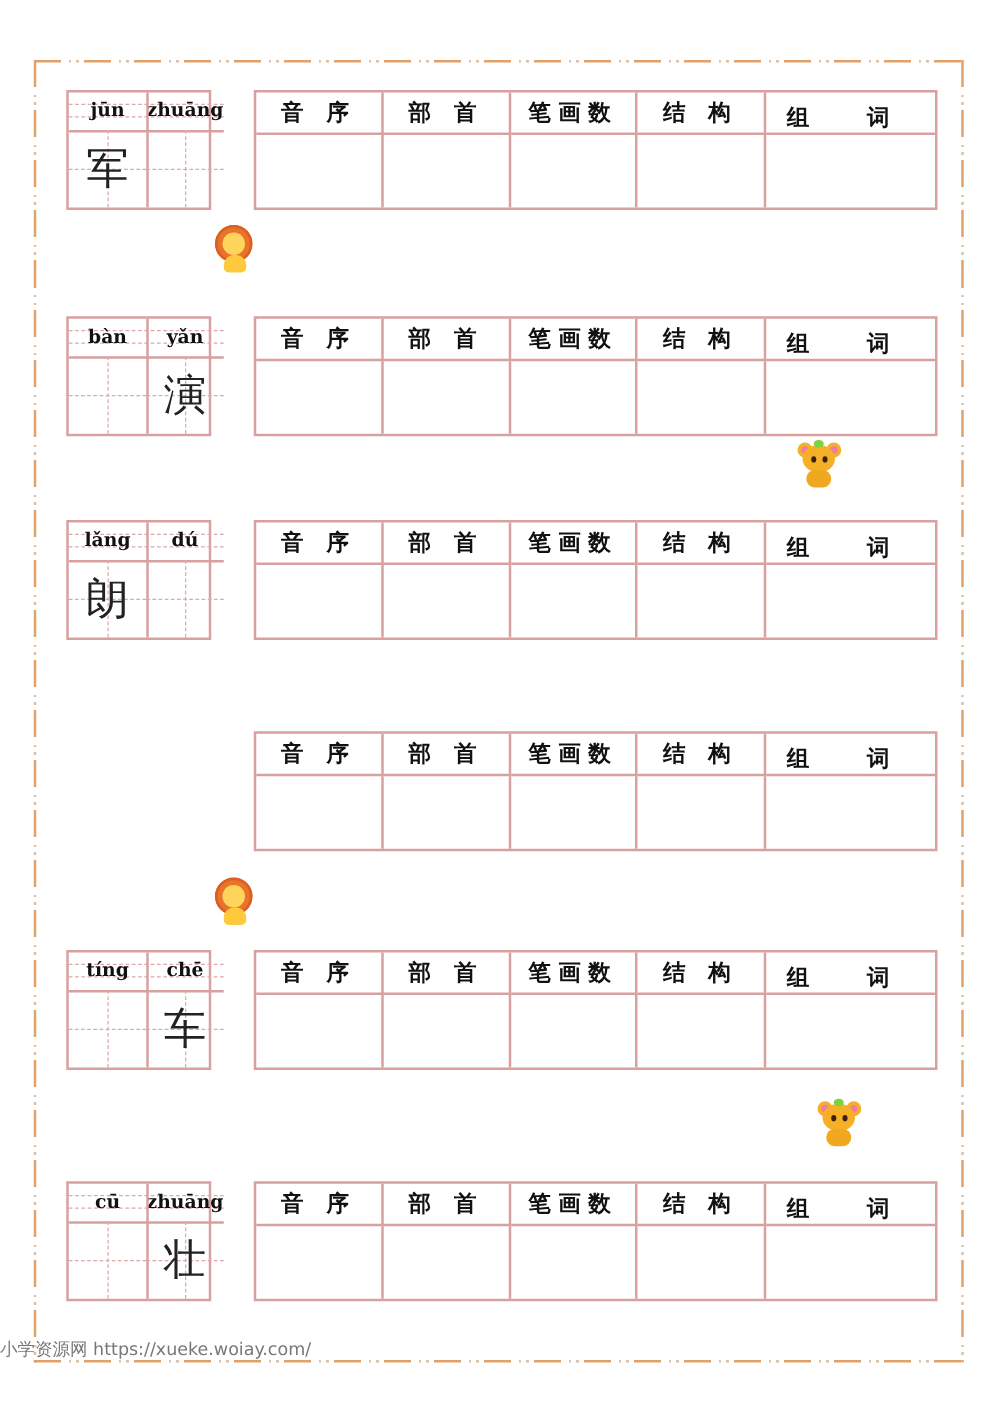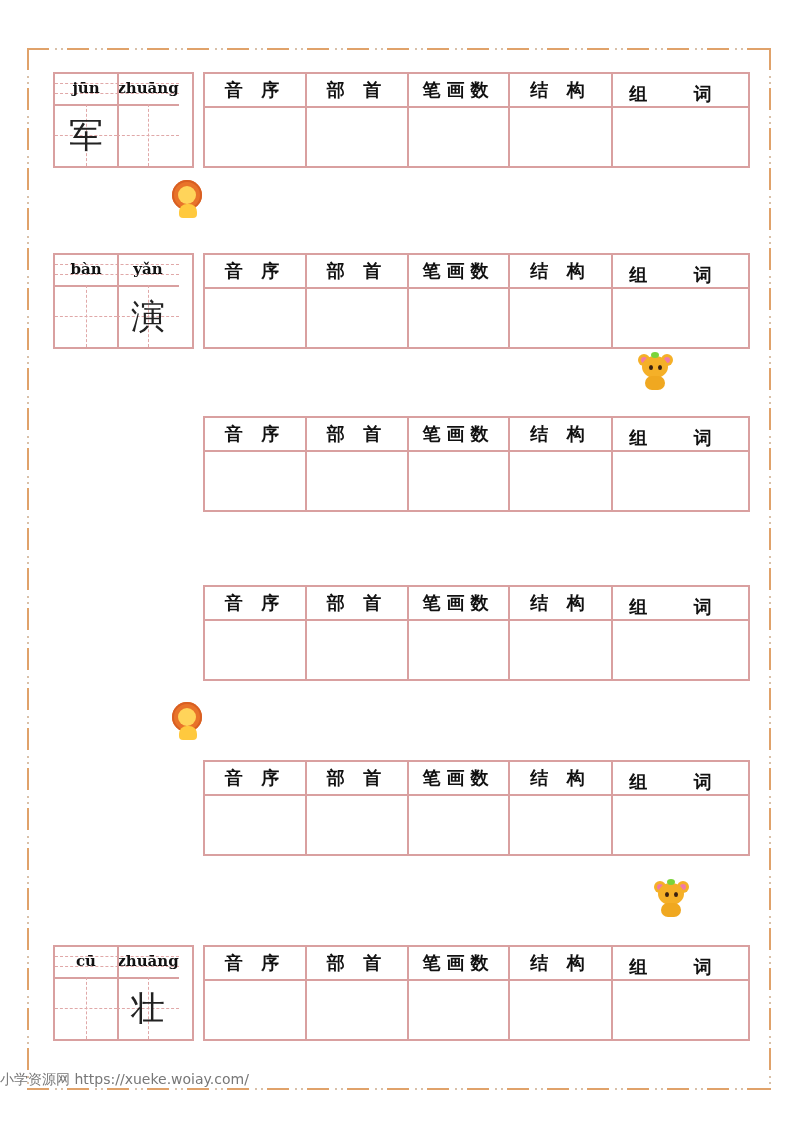--- a/index.html
+++ b/index.html
@@ -7,21 +7,21 @@
   .frame { position:absolute; left:27px; top:48px; width:744px; height:1042px; }
   .frame .edge { position:absolute; }
   .edge.top, .edge.bottom { left:0; width:744px; height:2px;
     background: repeating-linear-gradient(90deg, #e0a26a 0 22px, transparent 22px 28px, #d9c0a8 28px 30px, transparent 30px 34px, #d9c0a8 34px 36px, transparent 36px 40px); }
   .edge.top { top:0; } .edge.bottom { bottom:0; }
   .edge.left, .edge.right { top:0; height:1042px; width:2px;
     background: repeating-linear-gradient(180deg, #e0a26a 0 22px, transparent 22px 28px, #d9c0a8 28px 30px, transparent 30px 34px, #d9c0a8 34px 36px, transparent 36px 40px); }
   .edge.left { left:0; } .edge.right { right:0; }
 
   .entry { position:absolute; left:0; width:793px; height:100px; }
-  .charbox { position:absolute; left:53px; top:0; width:141px; height:96px; border:2px solid #d9a0a0; box-sizing:border-box; }
+  .charbox { position:absolute; left:53px; top:0; width:116px; height:96px; border:2px solid #d9a0a0; box-sizing:border-box; }
   .charbox .pyrow { position:absolute; left:0; top:0; width:124px; height:32px; border-bottom:2px solid #d9a0a0; box-sizing:border-box; }
   .charbox .pyrow .guide { position:absolute; left:0; width:124px; height:0; border-top:1.5px dashed #e0a8a8; }
   .charbox .vsplit { position:absolute; top:0; left:62px; width:0; height:92px; border-left:2px solid #d9a0a0; }
   .charbox .cell { position:absolute; top:30px; width:62px; height:62px; }
   .charbox .cell .hmid { position:absolute; left:0; top:31px; width:62px; border-top:1.5px dashed #e0a8a8; }
   .charbox .cell .vmid { position:absolute; top:0; left:31px; height:62px; border-left:1.5px dashed #e0a8a8; }
   .pinyin { position:absolute; top:3px; width:62px; text-align:center; font-family:"DejaVu Serif", serif; font-weight:bold; font-size:15px; color:#111; line-height:22px; }
   .hanzi { position:absolute; top:0; left:0; width:62px; height:62px; text-align:center; line-height:62px; font-family:"DejaVu Serif", serif; font-size:34px; color:#222; }
 
   .infotable { position:absolute; left:203px; top:0; width:547px; height:96px; border:2px solid #d9a0a0; box-sizing:border-box; display:grid;
@@ -115,20 +115,39 @@
         <div class="th">结 构</div>
         <div class="th last">组 词</div>
         <div class="td"></div>
         <div class="td"></div>
         <div class="td"></div>
         <div class="td"></div>
         <div class="td last"></div>
       </div>
     </div>
     <div class="entry" style="top: 416px;">
+      <div class="charbox">
+    <div class="pyrow">
+      <div class="guide" style="top:9px"></div>
+      <div class="guide" style="top:19px"></div>
+      <div class="pinyin" style="left:0">lǎng</div>
+      <div class="pinyin" style="left:62px">dú</div>
+    </div>
+    <div class="vsplit"></div>
+        <div class="cell" style="left:0px">
+      <div class="hmid"></div>
+      <div class="vmid"></div>
+      <div class="hanzi">朗</div>
+    </div>
+        <div class="cell" style="left:62px">
+      <div class="hmid"></div>
+      <div class="vmid"></div>
+
+    </div>
+      </div>
       <div class="infotable">
         <div class="th">音 序</div>
         <div class="th">部 首</div>
         <div class="th">笔画数</div>
         <div class="th">结 构</div>
         <div class="th last">组 词</div>
         <div class="td"></div>
         <div class="td"></div>
         <div class="td"></div>
         <div class="td"></div>
@@ -143,20 +162,39 @@
         <div class="th">结 构</div>
         <div class="th last">组 词</div>
         <div class="td"></div>
         <div class="td"></div>
         <div class="td"></div>
         <div class="td"></div>
         <div class="td last"></div>
       </div>
     </div>
     <div class="entry" style="top: 760px;">
+      <div class="charbox">
+    <div class="pyrow">
+      <div class="guide" style="top:9px"></div>
+      <div class="guide" style="top:19px"></div>
+      <div class="pinyin" style="left:0">tíng</div>
+      <div class="pinyin" style="left:62px">chē</div>
+    </div>
+    <div class="vsplit"></div>
+        <div class="cell" style="left:0px">
+      <div class="hmid"></div>
+      <div class="vmid"></div>
+
+    </div>
+        <div class="cell" style="left:62px">
+      <div class="hmid"></div>
+      <div class="vmid"></div>
+      <div class="hanzi">车</div>
+    </div>
+      </div>
       <div class="infotable">
         <div class="th">音 序</div>
         <div class="th">部 首</div>
         <div class="th">笔画数</div>
         <div class="th">结 构</div>
         <div class="th last">组 词</div>
         <div class="td"></div>
         <div class="td"></div>
         <div class="td"></div>
         <div class="td"></div>

